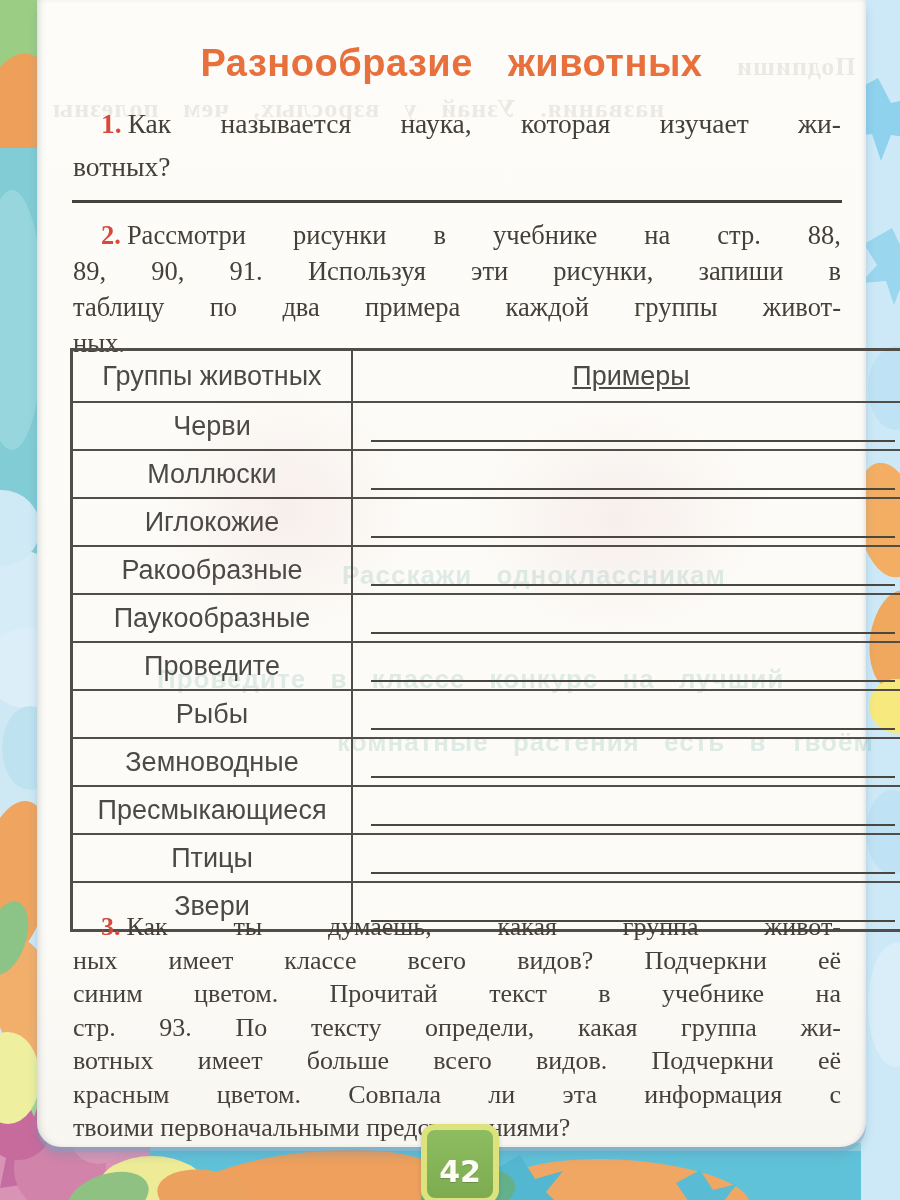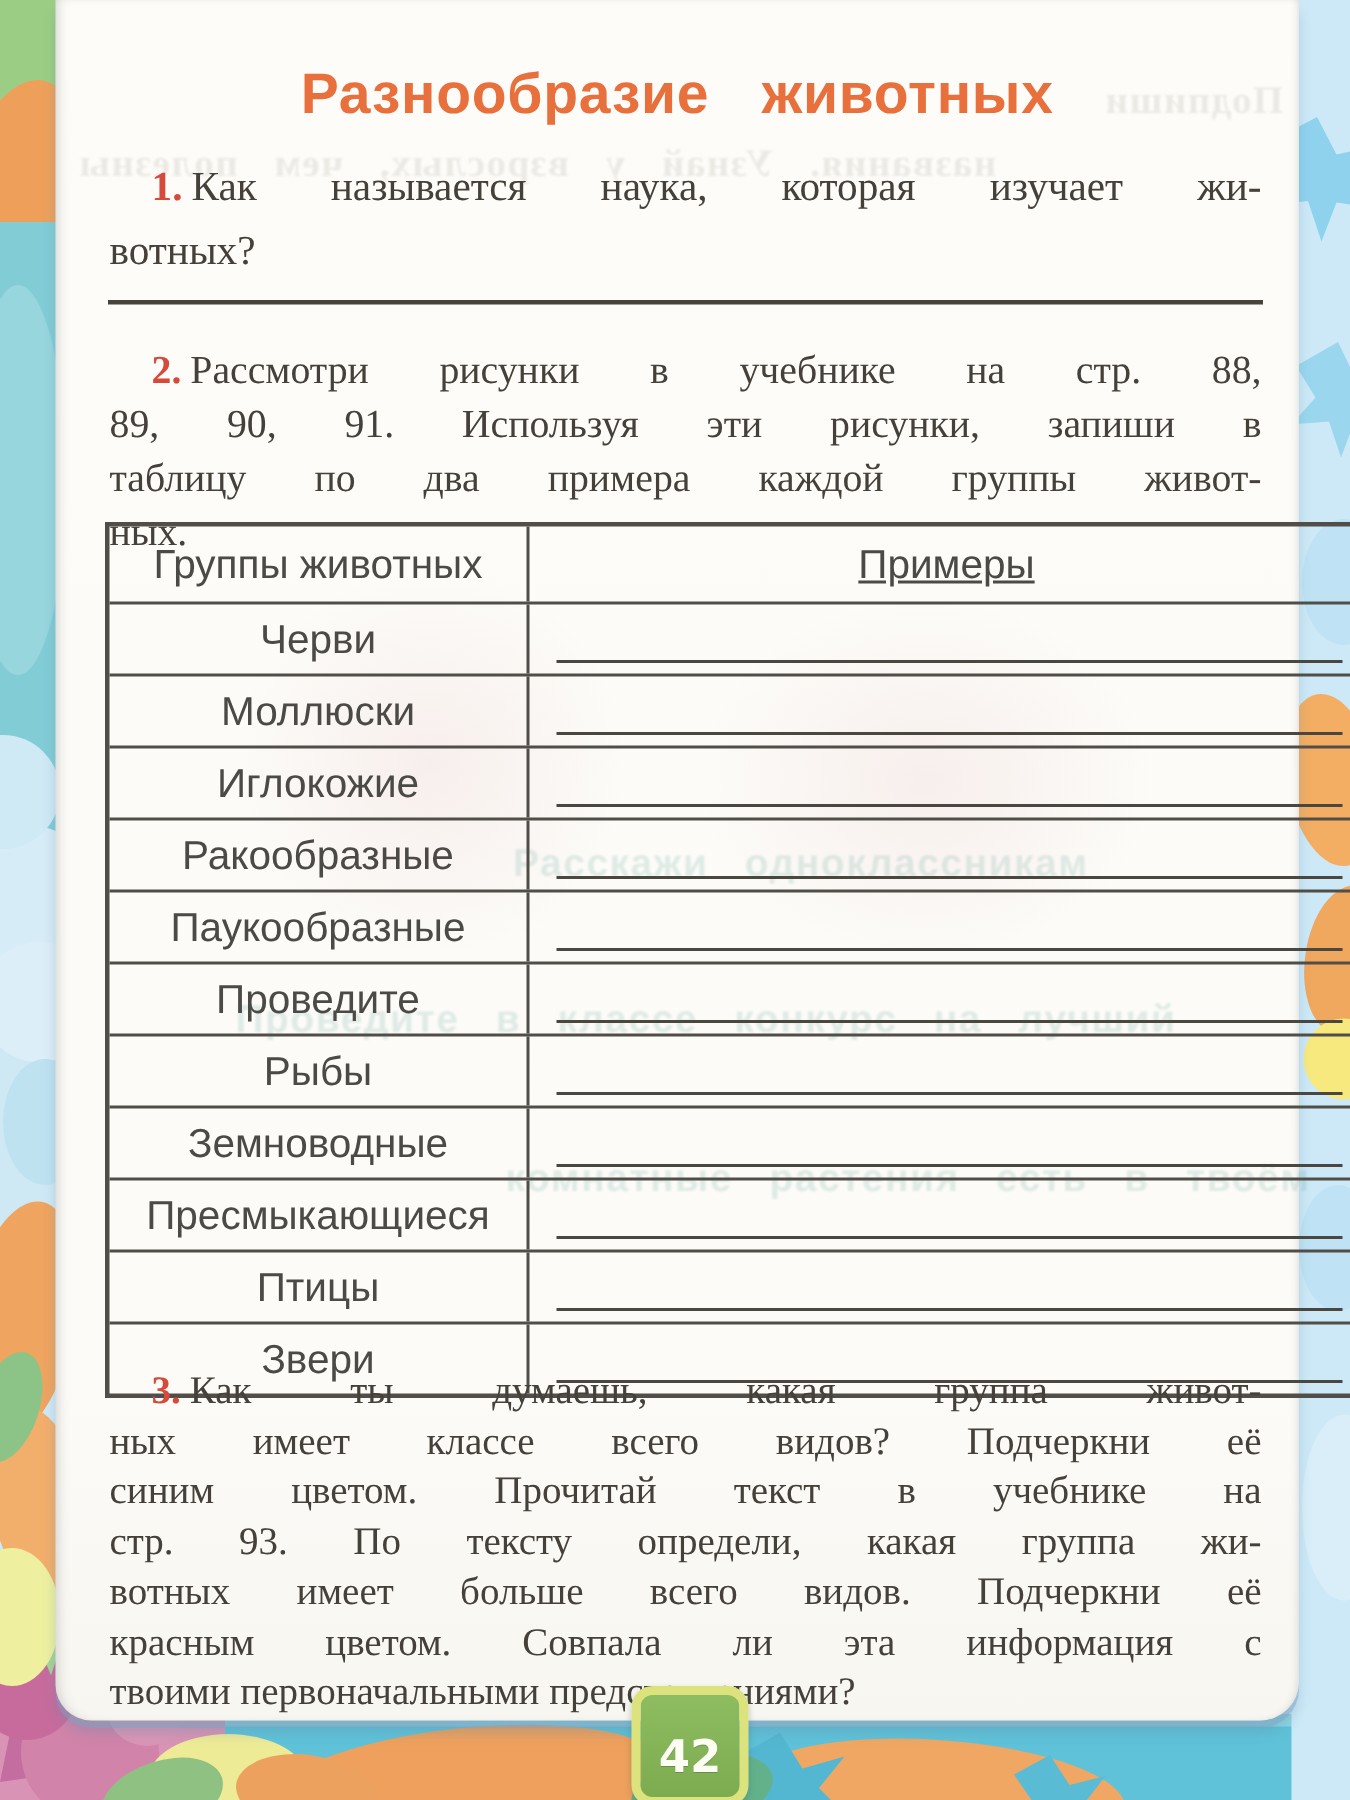--- a/index.html
+++ b/index.html
@@ -22,21 +22,21 @@
   .title{
     position:absolute;top:42px;left:0;width:100%;margin:0;
     text-align:center;font-family:"Liberation Sans",sans-serif;
     font-size:38px;font-weight:bold;color:#e8703c;
     letter-spacing:.5px;word-spacing:24px;
   }
 
   
   .q{position:absolute;left:36px;width:768px;color:#45403a;}
   .q1{top:102px;font-size:27.5px;line-height:43px;}
-  .q2{top:228px;font-size:26.5px;line-height:36px;}
+  .q2{top:217px;font-size:26.5px;line-height:36px;}
   .q3{top:910px;font-size:26px;line-height:33.5px;}
   .tline{text-align:justify;text-align-last:justify;white-space:nowrap;}
   .tline.end{text-align-last:left;white-space:normal;}
   .tline.indent{padding-left:28px;}
   .qnum{color:#d64a3c;font-weight:bold;padding-right:6px;}
 
   
   .ansrule{position:absolute;top:200px;left:35px;width:770px;height:0;
     border-top:3px solid #46423c;}
 
@@ -60,21 +60,21 @@
   
   .ghost{position:absolute;white-space:nowrap;pointer-events:none;
     font-size:26px;letter-spacing:1px;word-spacing:16px;filter:blur(.7px);}
   .mir{transform:scaleX(-1);color:#958d85;opacity:.16;font-weight:bold;}
   .teal{color:#4f9b90;opacity:.17;font-weight:bold;
         font-family:"Liberation Sans",sans-serif;}
   .g1{top:52px;right:10px;}
   .g2{top:94px;left:15px;}
   .g3{top:560px;left:305px;text-align:right;}
   .g4{top:664px;left:120px;}
-  .g5{top:770px;left:300px;}
+  .g5{top:727px;left:300px;}
 
   
   .wm{position:absolute;border-radius:50%;pointer-events:none;
       background:radial-gradient(closest-side,rgba(214,160,170,.14),rgba(214,160,170,0));}
   .wm1{left:120px;top:380px;width:260px;height:260px;}
   .wm2{left:430px;top:400px;width:300px;height:240px;}
 
   
   .badge{
     position:absolute;left:421px;top:1124px;width:78px;height:80px;z-index:2;

